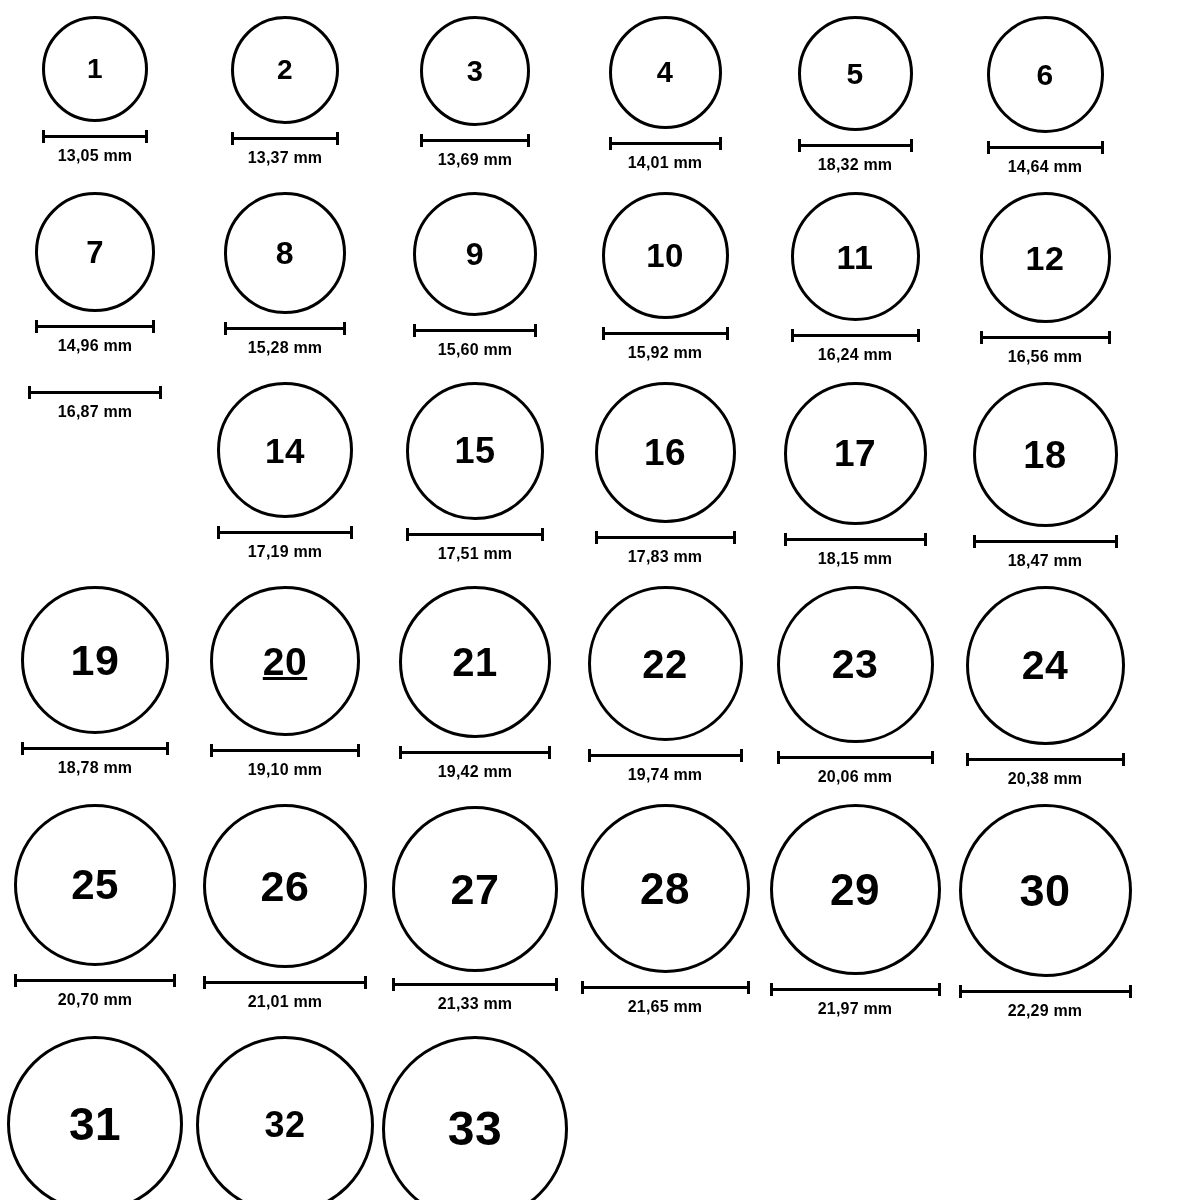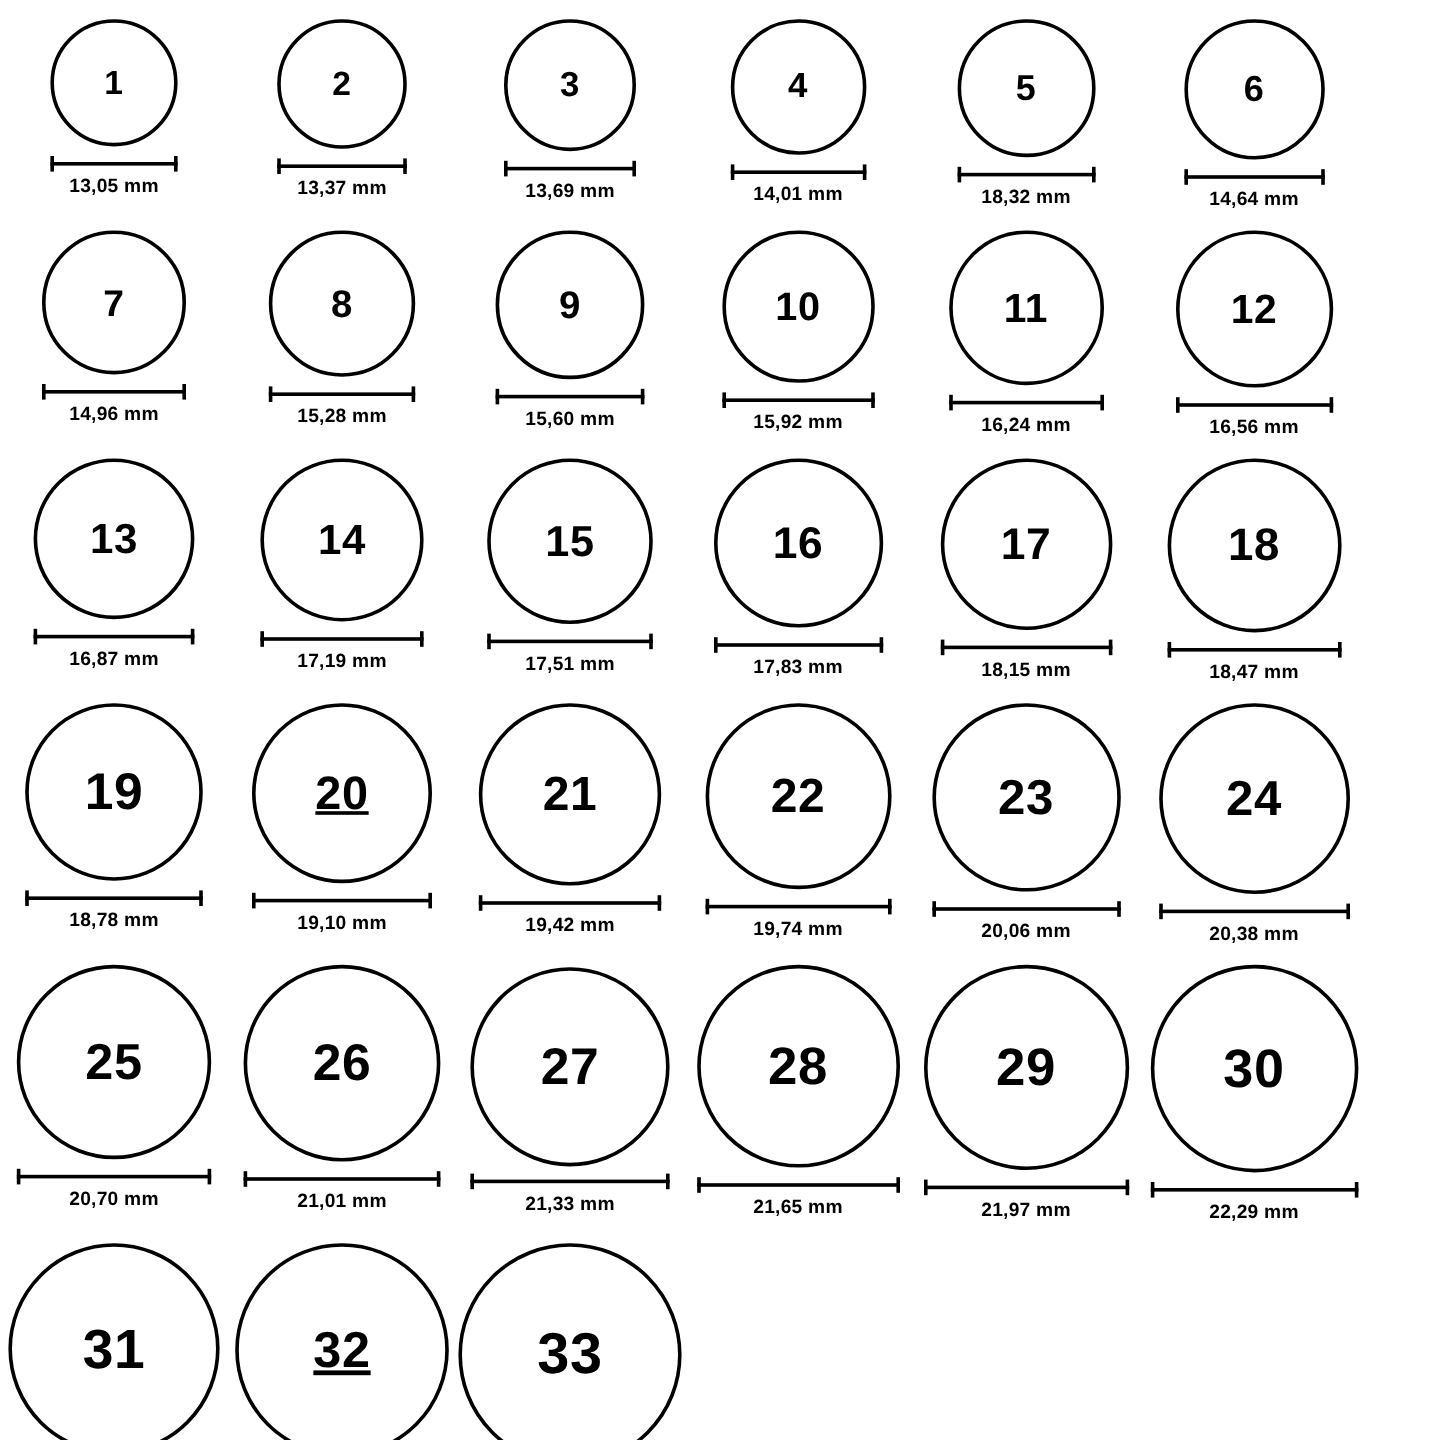--- a/index.html
+++ b/index.html
@@ -251,25 +251,20 @@
         <div class="bar" style="width: 131px;">
           <div class="line"></div>
           <div class="tick left"></div>
           <div class="tick right"></div>
         </div>
         <div class="mm">16,56 mm</div>
       </div>
     </div>
     <div class="row" style="margin-bottom: 14px;">
       <div class="cell">
-        <div class="circle-wrap" style="height: 138px;">
-          <div class="circle" style="width: 134px; height: 134px;">
-            <span class="num" style="font-size: 35px;">13</span>
-          </div>
-        </div>
         <div class="bar" style="width: 134px;">
           <div class="line"></div>
           <div class="tick left"></div>
           <div class="tick right"></div>
         </div>
         <div class="mm">16,87 mm</div>
       </div>
       <div class="cell">
         <div class="circle-wrap" style="height: 140px;">
           <div class="circle" style="width: 136px; height: 136px;">
@@ -500,21 +495,21 @@
       <div class="cell">
         <div class="circle-wrap" style="height: 180px;">
           <div class="circle" style="width: 176px; height: 176px;">
             <span class="num" style="font-size: 46px;">31</span>
           </div>
         </div>
       </div>
       <div class="cell">
         <div class="circle-wrap" style="height: 182px;">
           <div class="circle" style="width: 178px; height: 178px;">
-            <span class="num" style="font-size: 42px; text-decoration: underline;">32</span>
+            <span class="num" style="font-size: 36px;">32</span>
           </div>
         </div>
       </div>
       <div class="cell">
         <div class="circle-wrap" style="height: 190px;">
           <div class="circle" style="width: 186px; height: 186px;">
             <span class="num" style="font-size: 48px;">33</span>
           </div>
         </div>
       </div>

